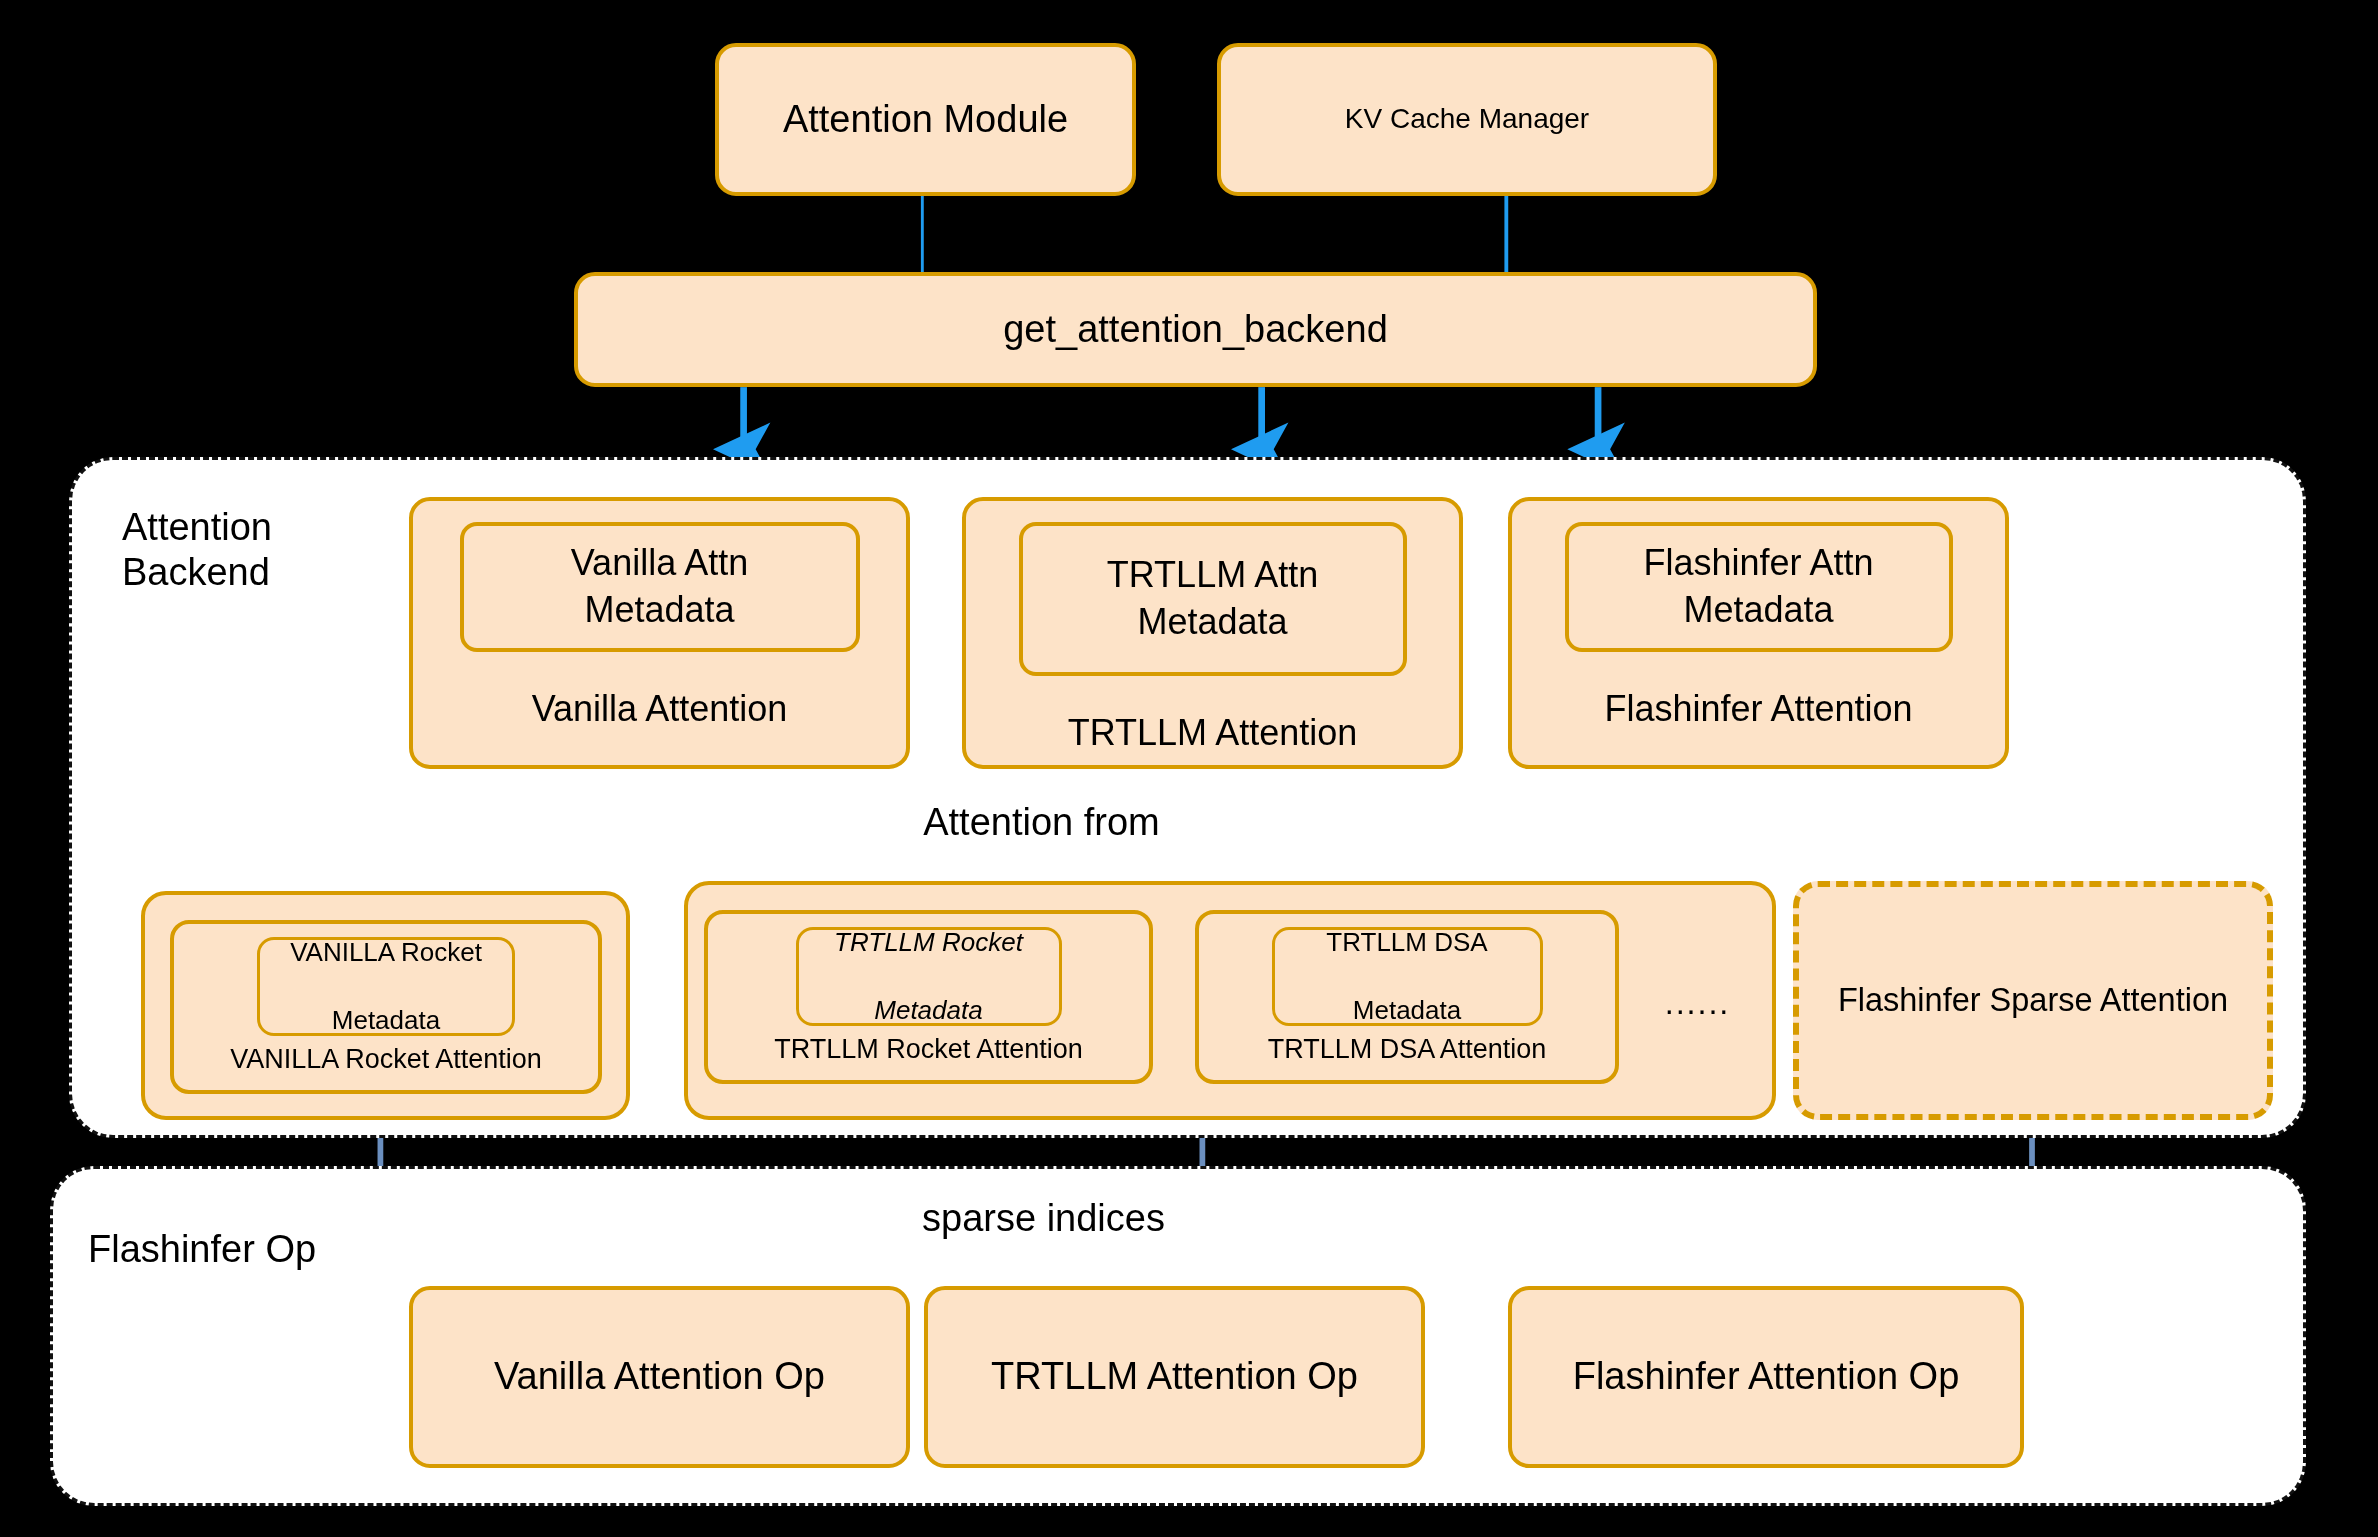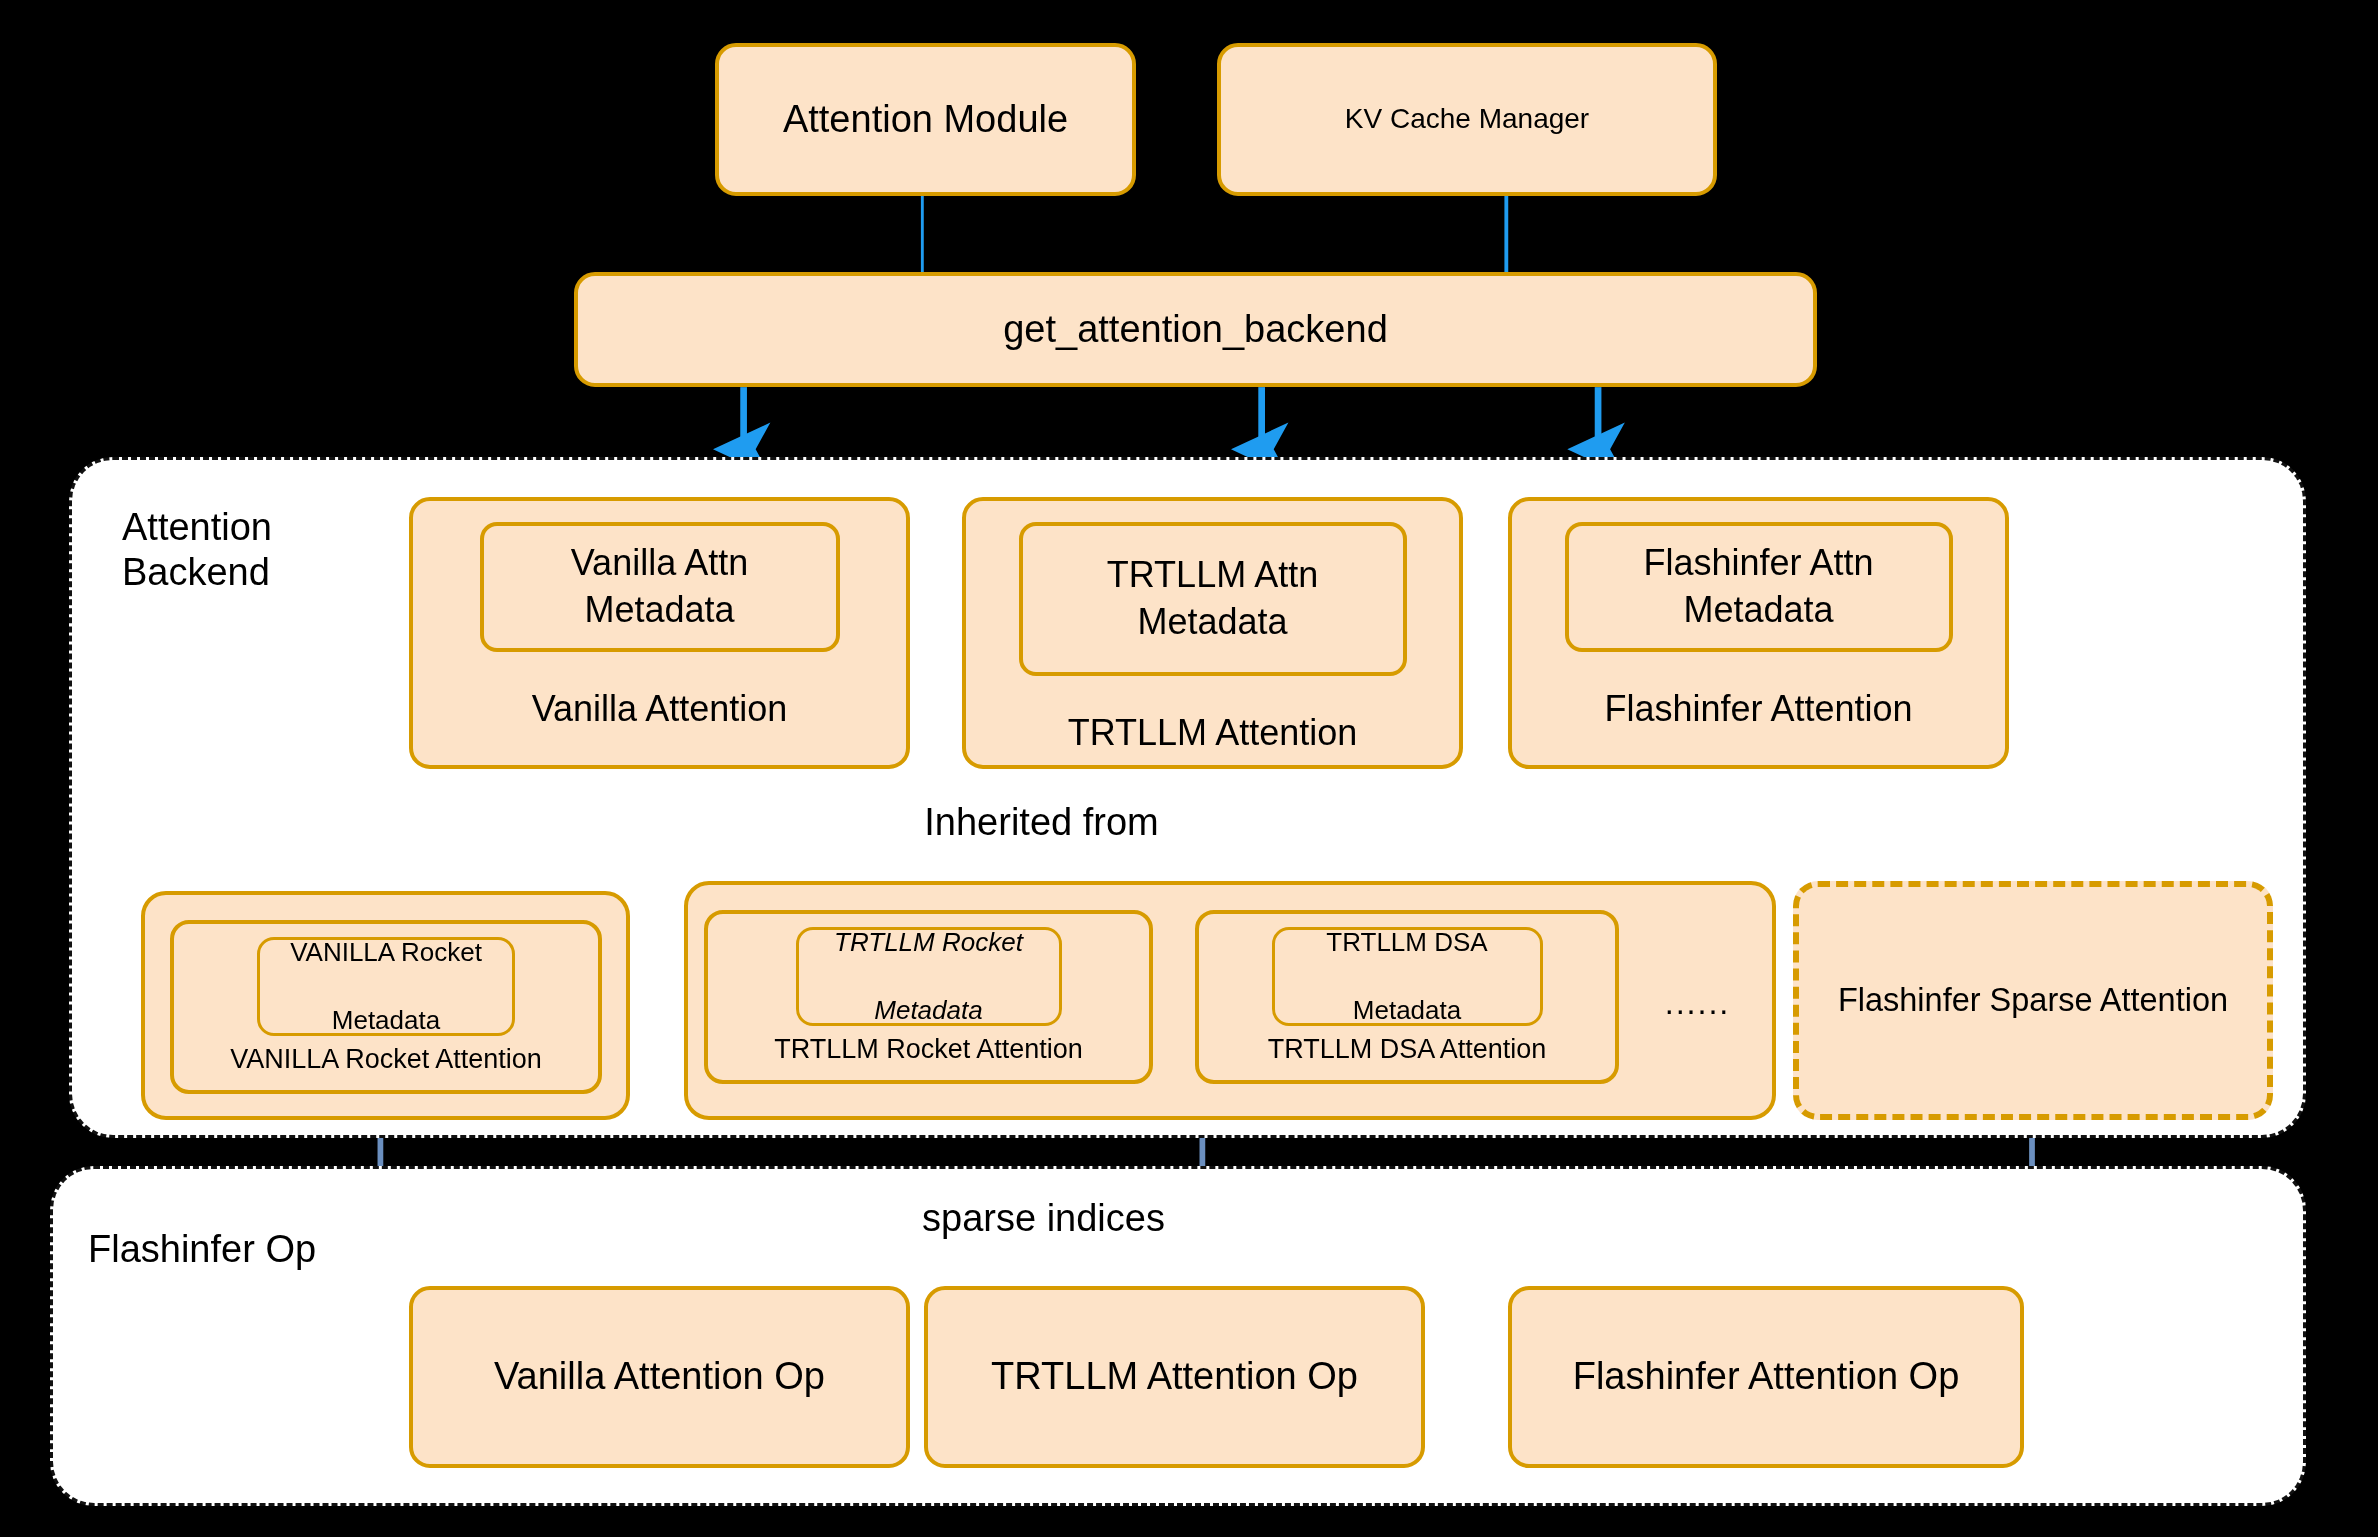--- a/index.html
+++ b/index.html
@@ -148,38 +148,38 @@
   <div class="node" style="left:574px;top:272px;width:1243px;height:115px;font-size:38px;">
     <span>get_attention_backend</span>
   </div>
 
   <div class="container" style="left:69px;top:457px;width:2237px;height:681px;"></div>
 
   <div class="container-label" style="left:122px;top:505px;width:268px;">Attention
 Backend</div>
 
   <div class="stack" style="left:409px;top:497px;width:501px;height:272px;">
-    <div class="inner" style="margin-top:21px;width:360px;height:130px;font-size:36px;">Vanilla Attn
+    <div class="inner" style="margin-top:21px;width:400px;height:130px;font-size:36px;">Vanilla Attn
 Metadata</div>
     <div class="caption" style="margin-top:36px;font-size:36px;">Vanilla Attention</div>
   </div>
 
   <div class="stack" style="left:962px;top:497px;width:501px;height:272px;">
     <div class="inner" style="margin-top:21px;width:388px;height:154px;font-size:36px;">TRTLLM Attn
 Metadata</div>
     <div class="caption" style="margin-top:36px;font-size:36px;">TRTLLM Attention</div>
   </div>
 
   <div class="stack" style="left:1508px;top:497px;width:501px;height:272px;">
     <div class="inner" style="margin-top:21px;width:388px;height:130px;font-size:36px;">Flashinfer Attn
 Metadata</div>
     <div class="caption" style="margin-top:36px;font-size:36px;">Flashinfer Attention</div>
   </div>
 
-  <div class="flabel" style="left:841px;top:801px;width:401px;font-size:38px;">Inherited from</div>
+  <div class="flabel" style="left:841px;top:801px;width:401px;font-size:38px;">Attention from</div>
 
   <div class="node" style="left:141px;top:891px;width:489px;height:229px;border-radius:25px;"></div>
 
   <div class="stack" style="left:170px;top:920px;width:432px;height:174px;border-radius:19px;">
     <div class="inner" style="margin-top:13.4px;width:258px;height:99px;font-size:26px;border-width:3.8px;">VANILLA Rocket
 
 Metadata</div>
     <div class="caption" style="margin-top:7.6px;font-size:27px;">VANILLA Rocket Attention</div>
   </div>
 

